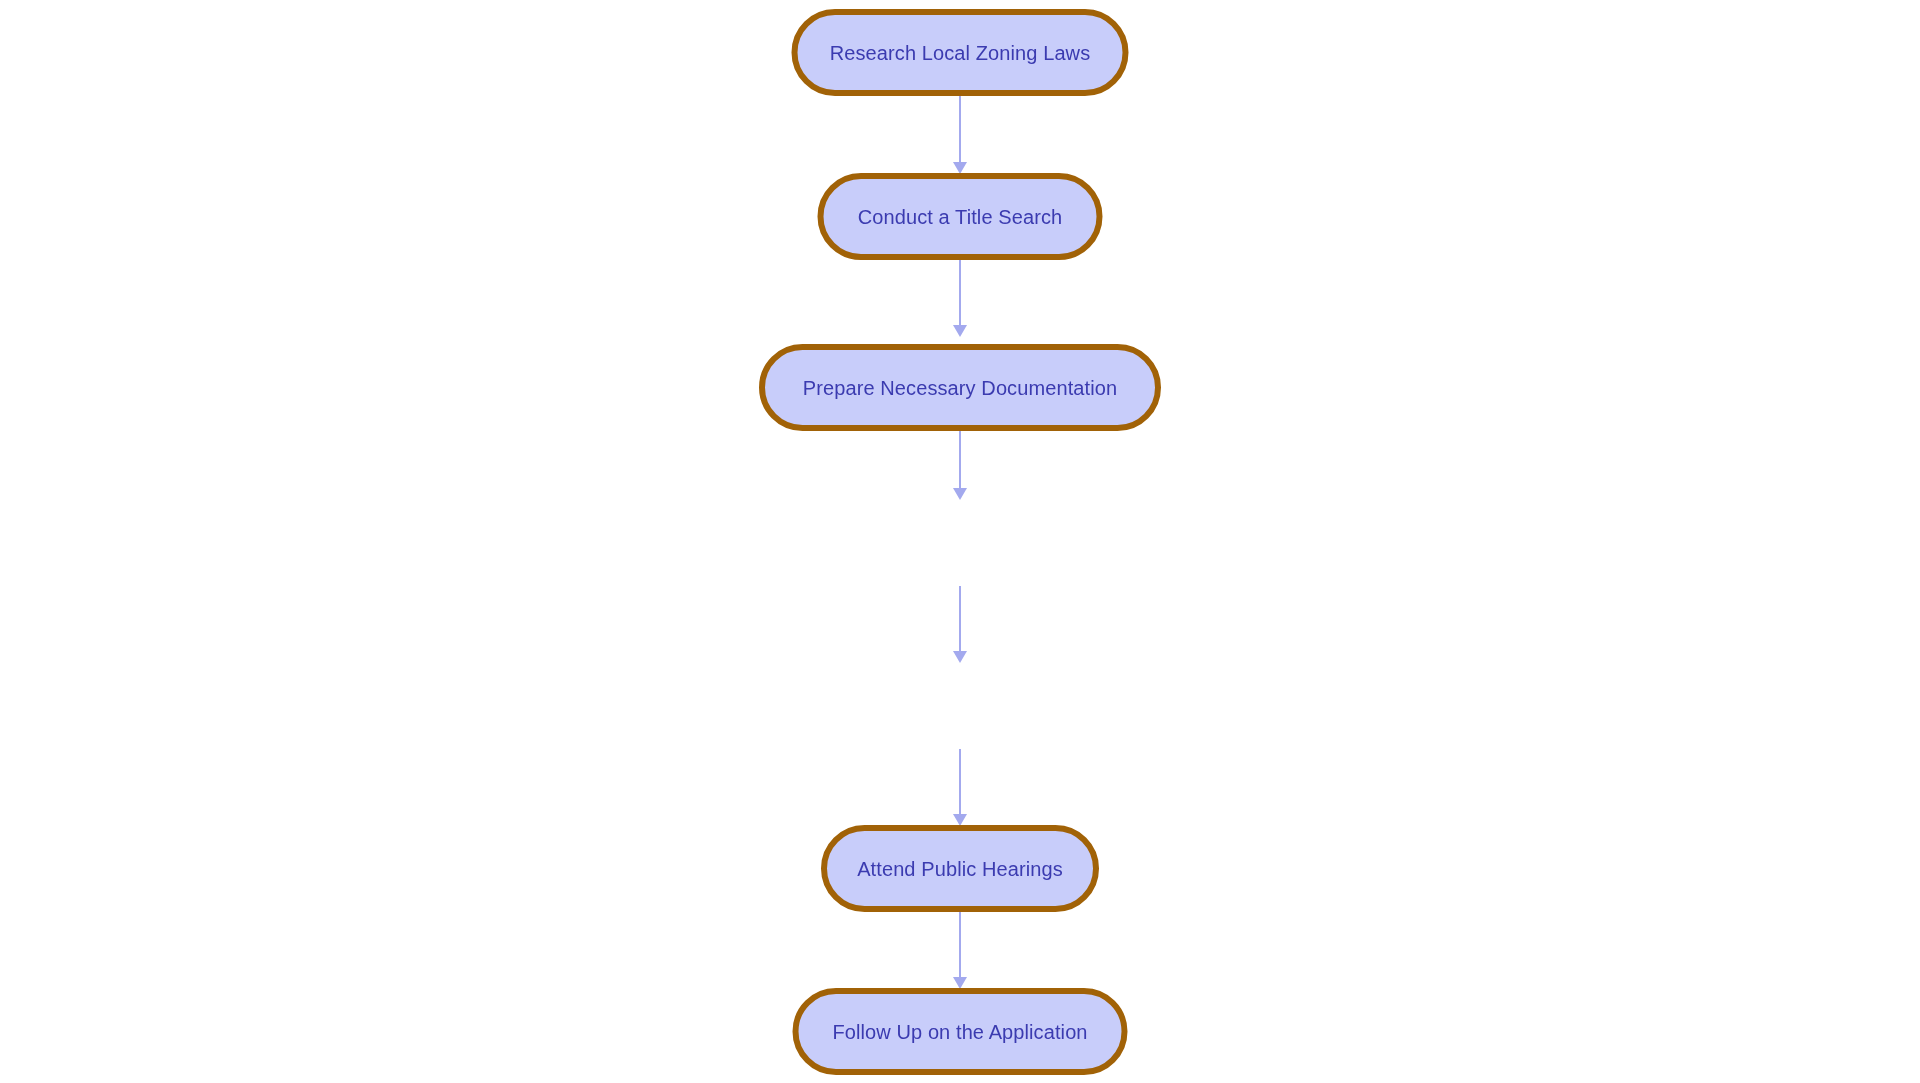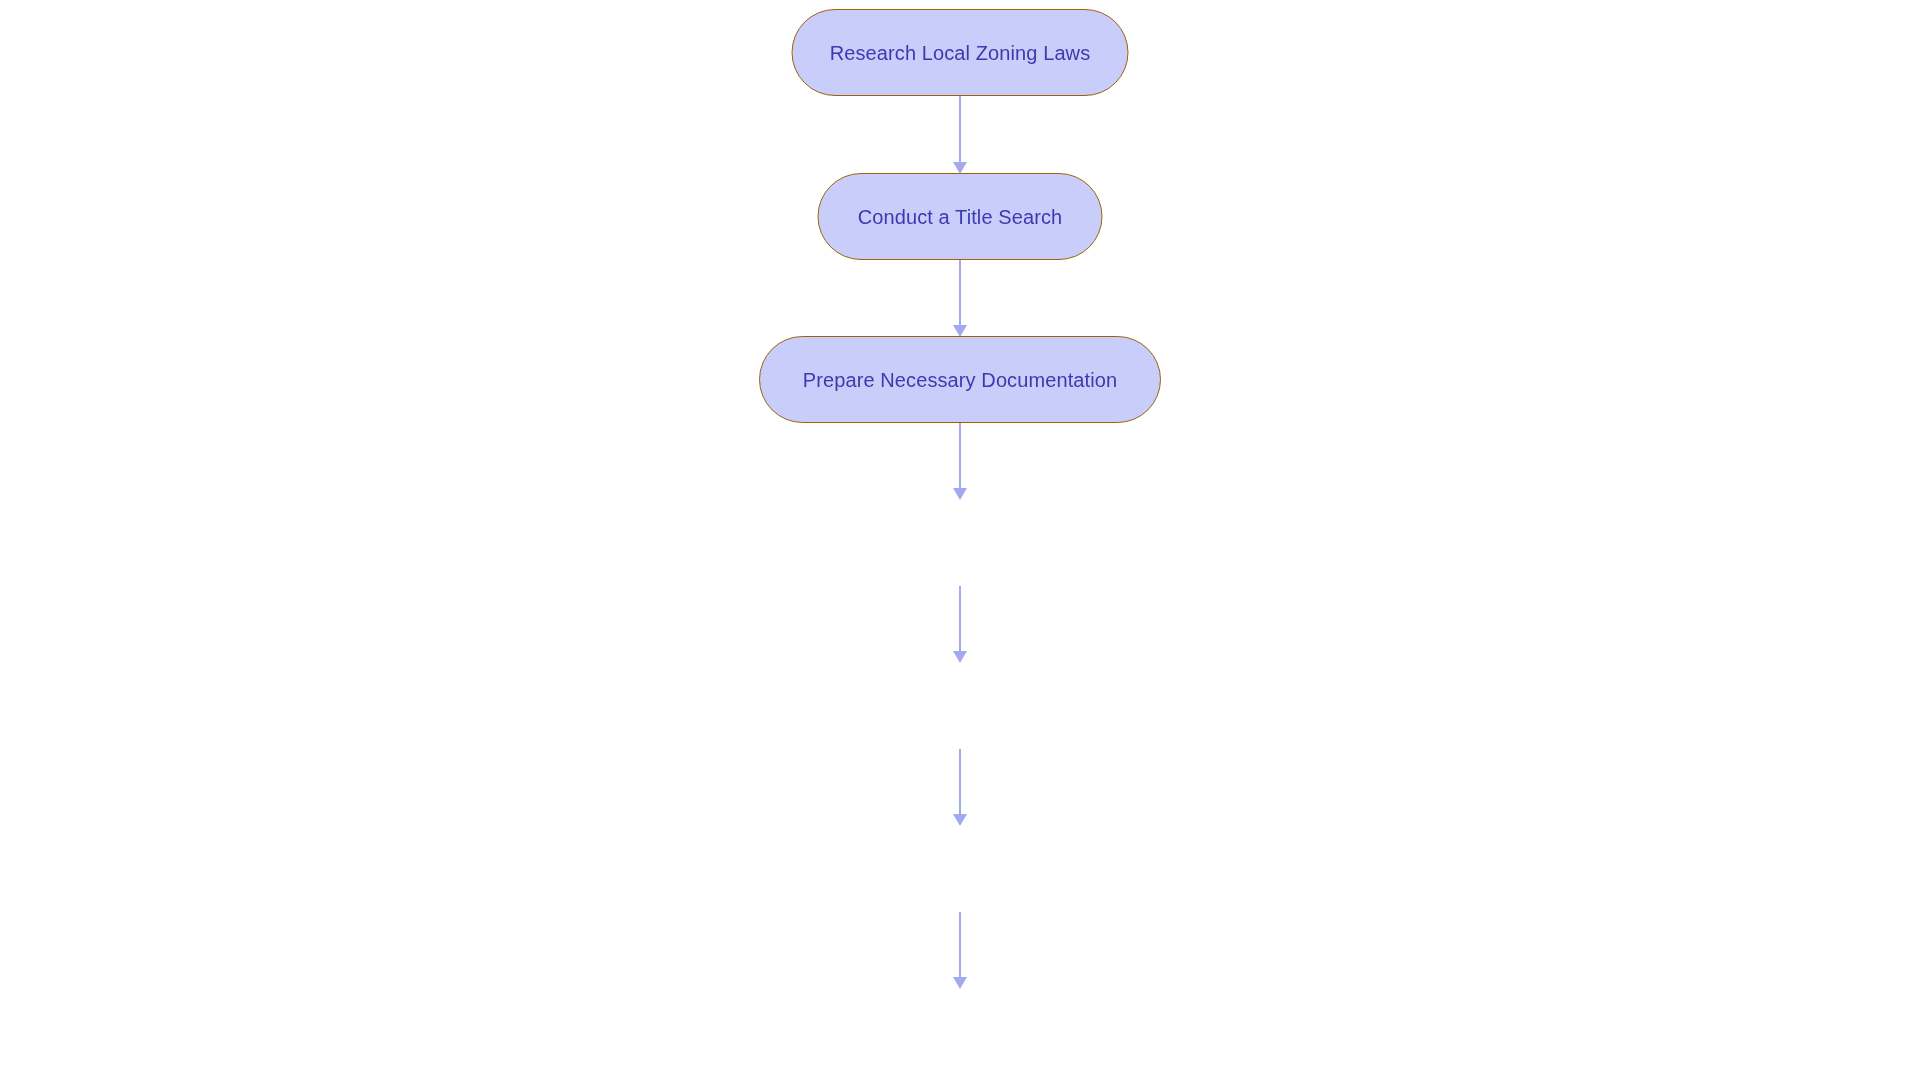--- a/index.html
+++ b/index.html
@@ -26,21 +26,21 @@
   .flow-node {
     position: absolute;
     left: 50%;
     transform: translateX(-50%);
     height: 87px;
     box-sizing: border-box;
     display: flex;
     align-items: center;
     justify-content: center;
     background: #c8cdfa;
-    border: 1px solid #a16207;
+    border: 6px solid #a16207;
     border-radius: 44px;
     padding: 0 26px;
     white-space: nowrap;
   }
 
   .flow-node-label {
     font-size: 20px;
     line-height: 1;
     font-weight: 400;
     color: #3b3bb0;
@@ -106,21 +106,27 @@
   </div>
 
   <div class="flow-node" style="top: 9px; width: 337px;">
     <span class="flow-node-label">Research Local Zoning Laws</span>
   </div>
 
   <div class="flow-node" style="top: 173px; width: 285px; justify-content: center;">
     <span class="flow-node-label">Conduct a Title Search</span>
   </div>
 
-  <div class="flow-node" style="top: 336px; width: 402px;">
+  <div class="flow-node" style="top: 344px; width: 402px;">
     <span class="flow-node-label">Prepare Necessary Documentation</span>
   </div>
 
 
 
+  <div class="flow-node" style="top: 825px; width: 278px;">
+    <span class="flow-node-label">Attend Public Hearings</span>
+  </div>
 
+  <div class="flow-node" style="top: 988px; width: 335px;">
+    <span class="flow-node-label">Follow Up on the Application</span>
+  </div>
 
 </div>
 
 </body></html>

